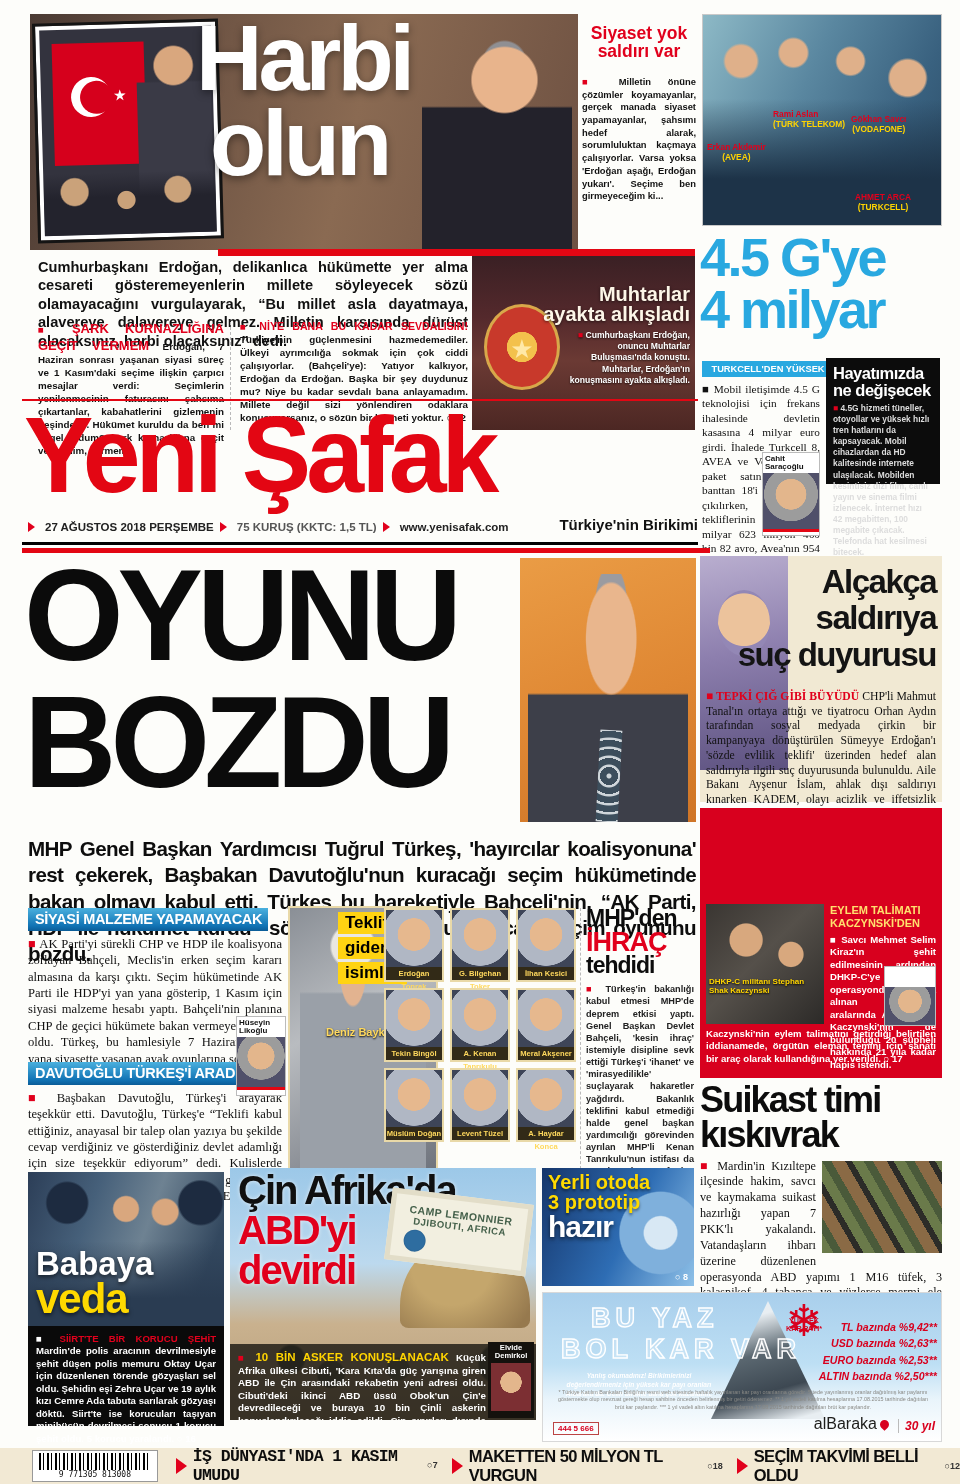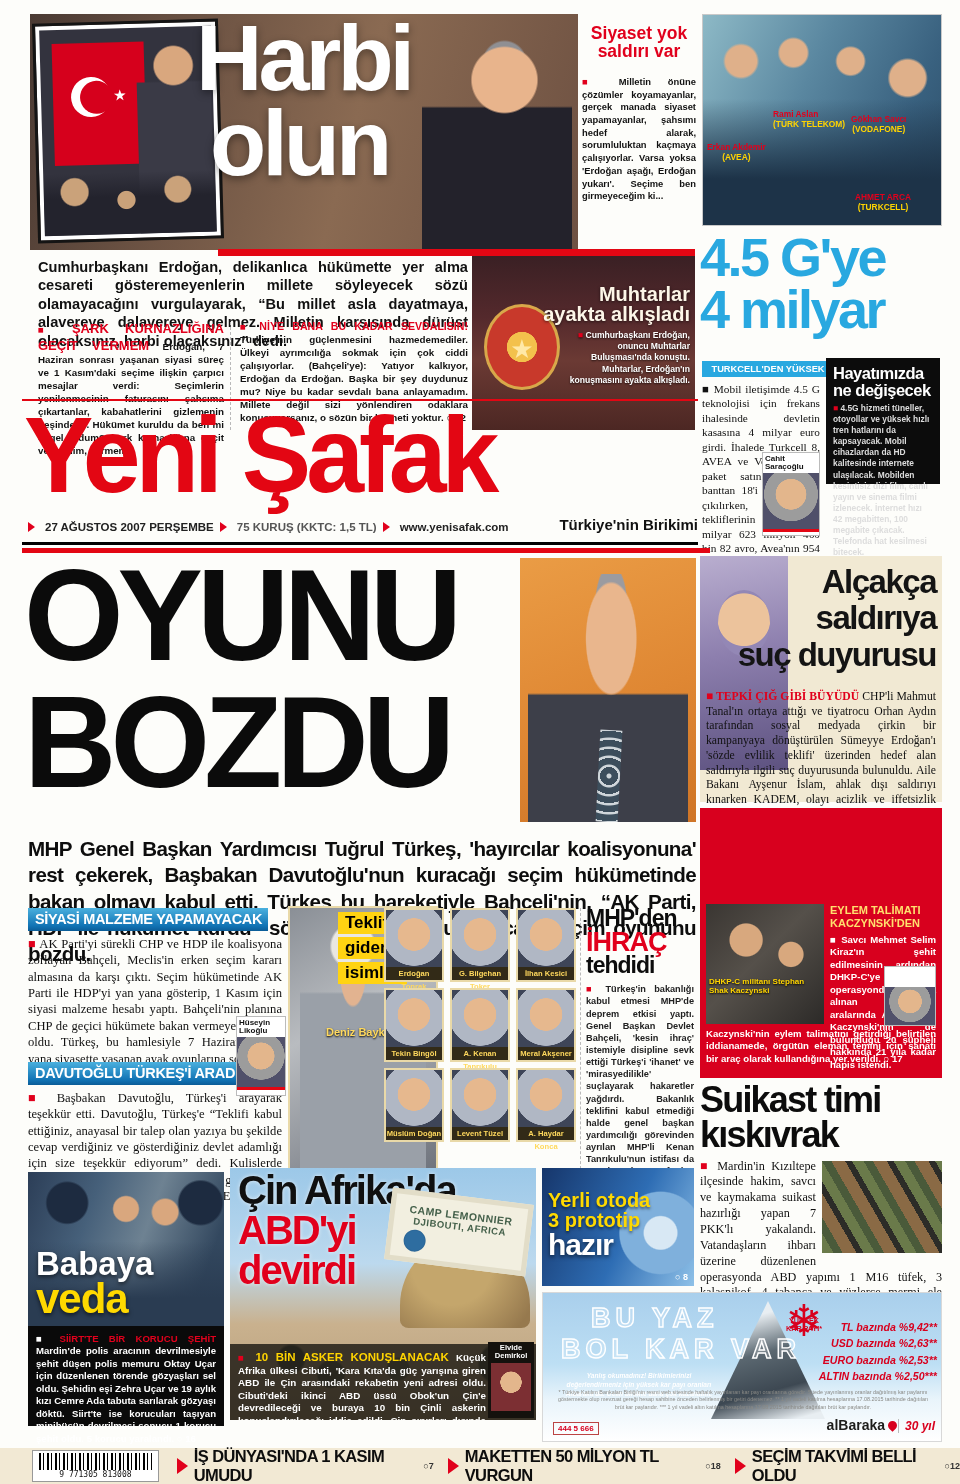--- a/index.html
+++ b/index.html
@@ -149,21 +149,21 @@
     <div class="ph" style="height:56px;"></div>
     <div class="redline"></div>
   </div>
 
   <div class="abs" style="left:22px;top:399px;width:676px;height:2px;background:#e30613;"></div>
   <div class="abs" style="left:24px;top:398px;width:676px;font-weight:900;font-size:104px;letter-spacing:-5px;
               color:#e30613;line-height:1.05;transform:scaleY(1.04);transform-origin:left top;">Yeni Şafak</div>
   <div class="abs" style="left:520px;top:516px;width:178px;text-align:right;font-weight:800;font-size:15px;color:#111;">Türkiye'nin Birikimi</div>
   <div class="abs" style="left:28px;top:521px;width:500px;font-size:11.5px;color:#222;display:flex;align-items:center;gap:6px;">
     <span class="tri-red sm"></span>
-    <span style="font-weight:900;">27 AĞUSTOS 2007 PERŞEMBE</span>
+    <span style="font-weight:900;">27 AĞUSTOS 2018 PERŞEMBE</span>
     <span class="tri-red sm"></span>
     <span style="font-weight:700;color:#555;">75 KURUŞ  (KKTC: 1,5 TL)</span>
     <span class="tri-red sm"></span>
     <span style="font-weight:900;">www.yenisafak.com</span>
   </div>
   <div class="abs" style="left:22px;top:542px;width:676px;height:3px;background:#000;"></div>
   <div class="abs" style="left:22px;top:548px;width:688px;height:5px;background:#e30613;"></div>
 
   <div class="abs" style="left:24px;top:552px;width:650px;font-weight:900;font-size:128px;line-height:.97;
               letter-spacing:-6px;color:#0b0b0b;transform:scaleY(1.02);transform-origin:left top;">
@@ -360,21 +360,21 @@
     <div class="abs" style="left:258px;top:174px;width:46px;height:76px;background:#14110d;text-align:center;">
       <div style="color:#fff;font-weight:800;font-size:7.6px;line-height:1.1;padding-top:2px;">Elvide Demirkol</div>
       <div style="margin:2px auto 0 auto;width:40px;height:48px;
                   background:radial-gradient(circle at 50% 40%,#e3b68c 0 30%,#7c2f33 31%);"></div>
     </div>
   </div>
 
   <div class="abs photo" style="left:542px;top:1168px;width:152px;height:118px;
               background:radial-gradient(circle at 78% 55%,#d8e8f4 0 12%,#7fb0dc 13% 30%,transparent 31%),
                          linear-gradient(115deg,#16366b 0%,#2e6db4 55%,#8fc1e8 100%);">
-    <div style="padding:4px 9px 0 6px;line-height:1.0;margin-top:18px;">
+    <div style="padding:4px 9px 0 6px;line-height:1.0;">
       <div style="color:#ffd900;font-weight:900;font-size:20px;text-shadow:0 2px 3px rgba(0,0,0,.5);">Yerli otoda</div>
       <div style="color:#ffd900;font-weight:900;font-size:20px;text-shadow:0 2px 3px rgba(0,0,0,.5);">3 prototip</div>
       <div style="color:#fff;font-weight:900;font-size:30px;letter-spacing:-1px;text-shadow:0 2px 4px rgba(0,0,0,.6);">hazır</div>
     </div>
     <div class="abs" style="right:6px;bottom:4px;color:#fff;font-weight:800;font-size:9px;">○ 8</div>
   </div>
 
   <div class="abs" style="left:542px;top:1292px;width:400px;height:150px;border:1px solid #d8d8d8;
               background:linear-gradient(180deg,#a9cfec 0%,#bddff4 48%,#e9f4fb 72%,#ffffff 100%);">
     <div class="abs" style="left:150px;top:8px;width:150px;height:118px;
@@ -396,33 +396,33 @@
     <div class="abs" style="left:262px;top:26px;width:132px;text-align:right;color:#d8001e;font-weight:900;
                 font-size:10.6px;line-height:1.55;font-style:italic;">
       <div>TL bazında %9,42**</div>
       <div>USD bazında %2,63**</div>
       <div>EURO bazında %2,53**</div>
       <div>ALTIN bazında %2,50***</div>
     </div>
     <div class="abs" style="left:14px;top:96px;width:372px;color:#8a8a86;font-size:5.4px;line-height:1.35;text-align:center;">* Türkiye Katılım Bankaları Birliği'nin resmi web sitesinde haftalık yayınlanan kar payı oranlarına göredir. Sitede yayınlanmış oranlar dağıtılmış kar paylarını göstermekte olup mevzuat gereği hesap sahibine önceden belirlenmiş bir getiri ödenemez. ** 1 yıl vadeli katılma hesaplarına 17.08.2015 tarihinde dağıtılan brüt kar paylarıdır. *** 1 yıl vadeli altın katılma hesaplarına 17.08.2015 tarihinde dağıtılan brüt kar paylarıdır.</div>
     <div class="abs" style="left:10px;bottom:6px;border:1px solid #b44;color:#d8001e;font-weight:900;font-size:8px;padding:1px 4px;">
       <span>444 5 666</span></div>
-    <div class="abs" style="right:44px;bottom:8px;color:#1d1d1b;font-weight:700;font-size:14px;">
+    <div class="abs" style="right:52px;bottom:8px;color:#1d1d1b;font-weight:400;font-size:16px;">
       <span>alBaraka</span><span class="drop"></span></div>
     <div class="abs" style="right:6px;bottom:8px;color:#d8001e;font-weight:900;font-size:12px;font-style:italic;
                 border-left:1px solid #bbb;padding-left:6px;">30 yıl</div>
   </div>
 
   <div class="abs" style="left:0;top:1448px;width:960px;height:36px;background:#f2e9d4;display:flex;align-items:center;">
     <div style="margin-left:32px;width:138px;height:30px;background:#fff;border:1px solid #999;text-align:center;">
       <div style="margin:2px 6px 0 6px;height:17px;
                   background:repeating-linear-gradient(90deg,#000 0 2px,#fff 2px 4px,#000 4px 5px,#fff 5px 8px);"></div>
       <div style="font-family:'DejaVu Sans Mono',monospace;font-size:8px;line-height:10px;">9 771305 813008</div>
     </div>
-    <div style="margin-left:18px;display:flex;align-items:center;">
+    <div style="margin-left:18px;display:flex;align-items:center;font-family:Liberation Mono, monospace;">
       <span class="tri-red"></span>
       <span style="font-weight:900;font-size:16.5px;letter-spacing:-0.6px;color:#0d0d0d;">İŞ DÜNYASI'NDA 1 KASIM UMUDU</span>
       <span style="font-weight:800;font-size:9px;color:#333;margin-left:4px;">○7</span>
       </div>
     <div style="margin-left:14px;display:flex;align-items:center;">
       <span class="tri-red"></span>
       <span style="font-weight:900;font-size:16.5px;letter-spacing:-0.6px;color:#0d0d0d;">MAKETTEN 50 MİLYON TL VURGUN</span>
       <span style="font-weight:800;font-size:9px;color:#333;margin-left:4px;">○18</span>
       </div>
     <div style="margin-left:14px;display:flex;align-items:center;">

